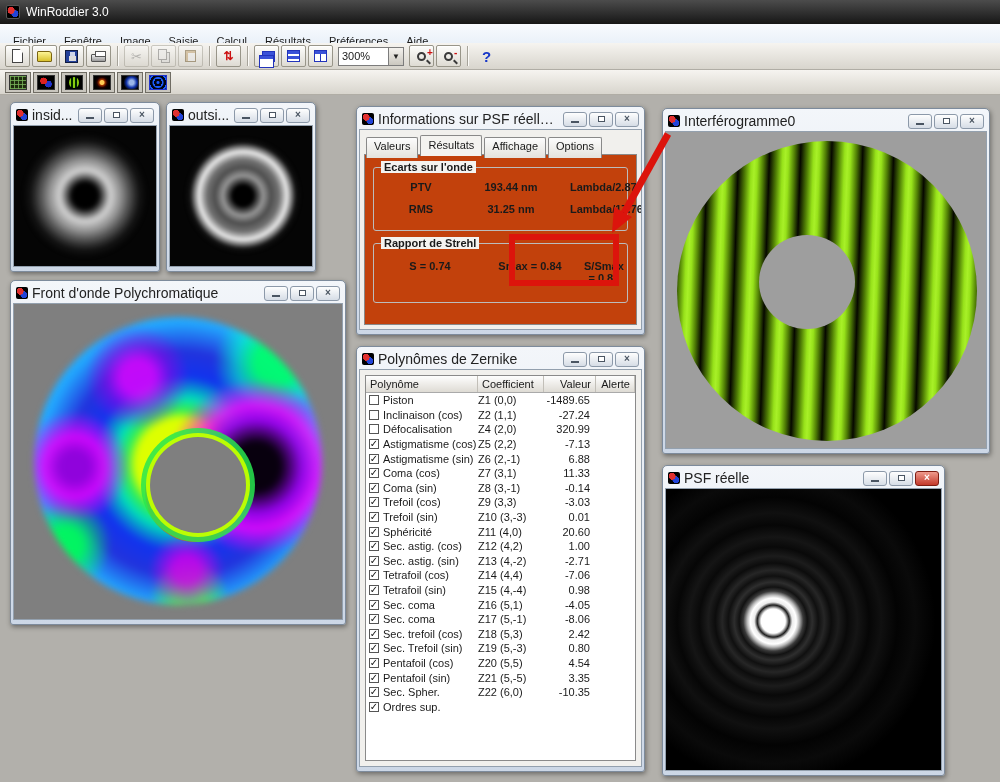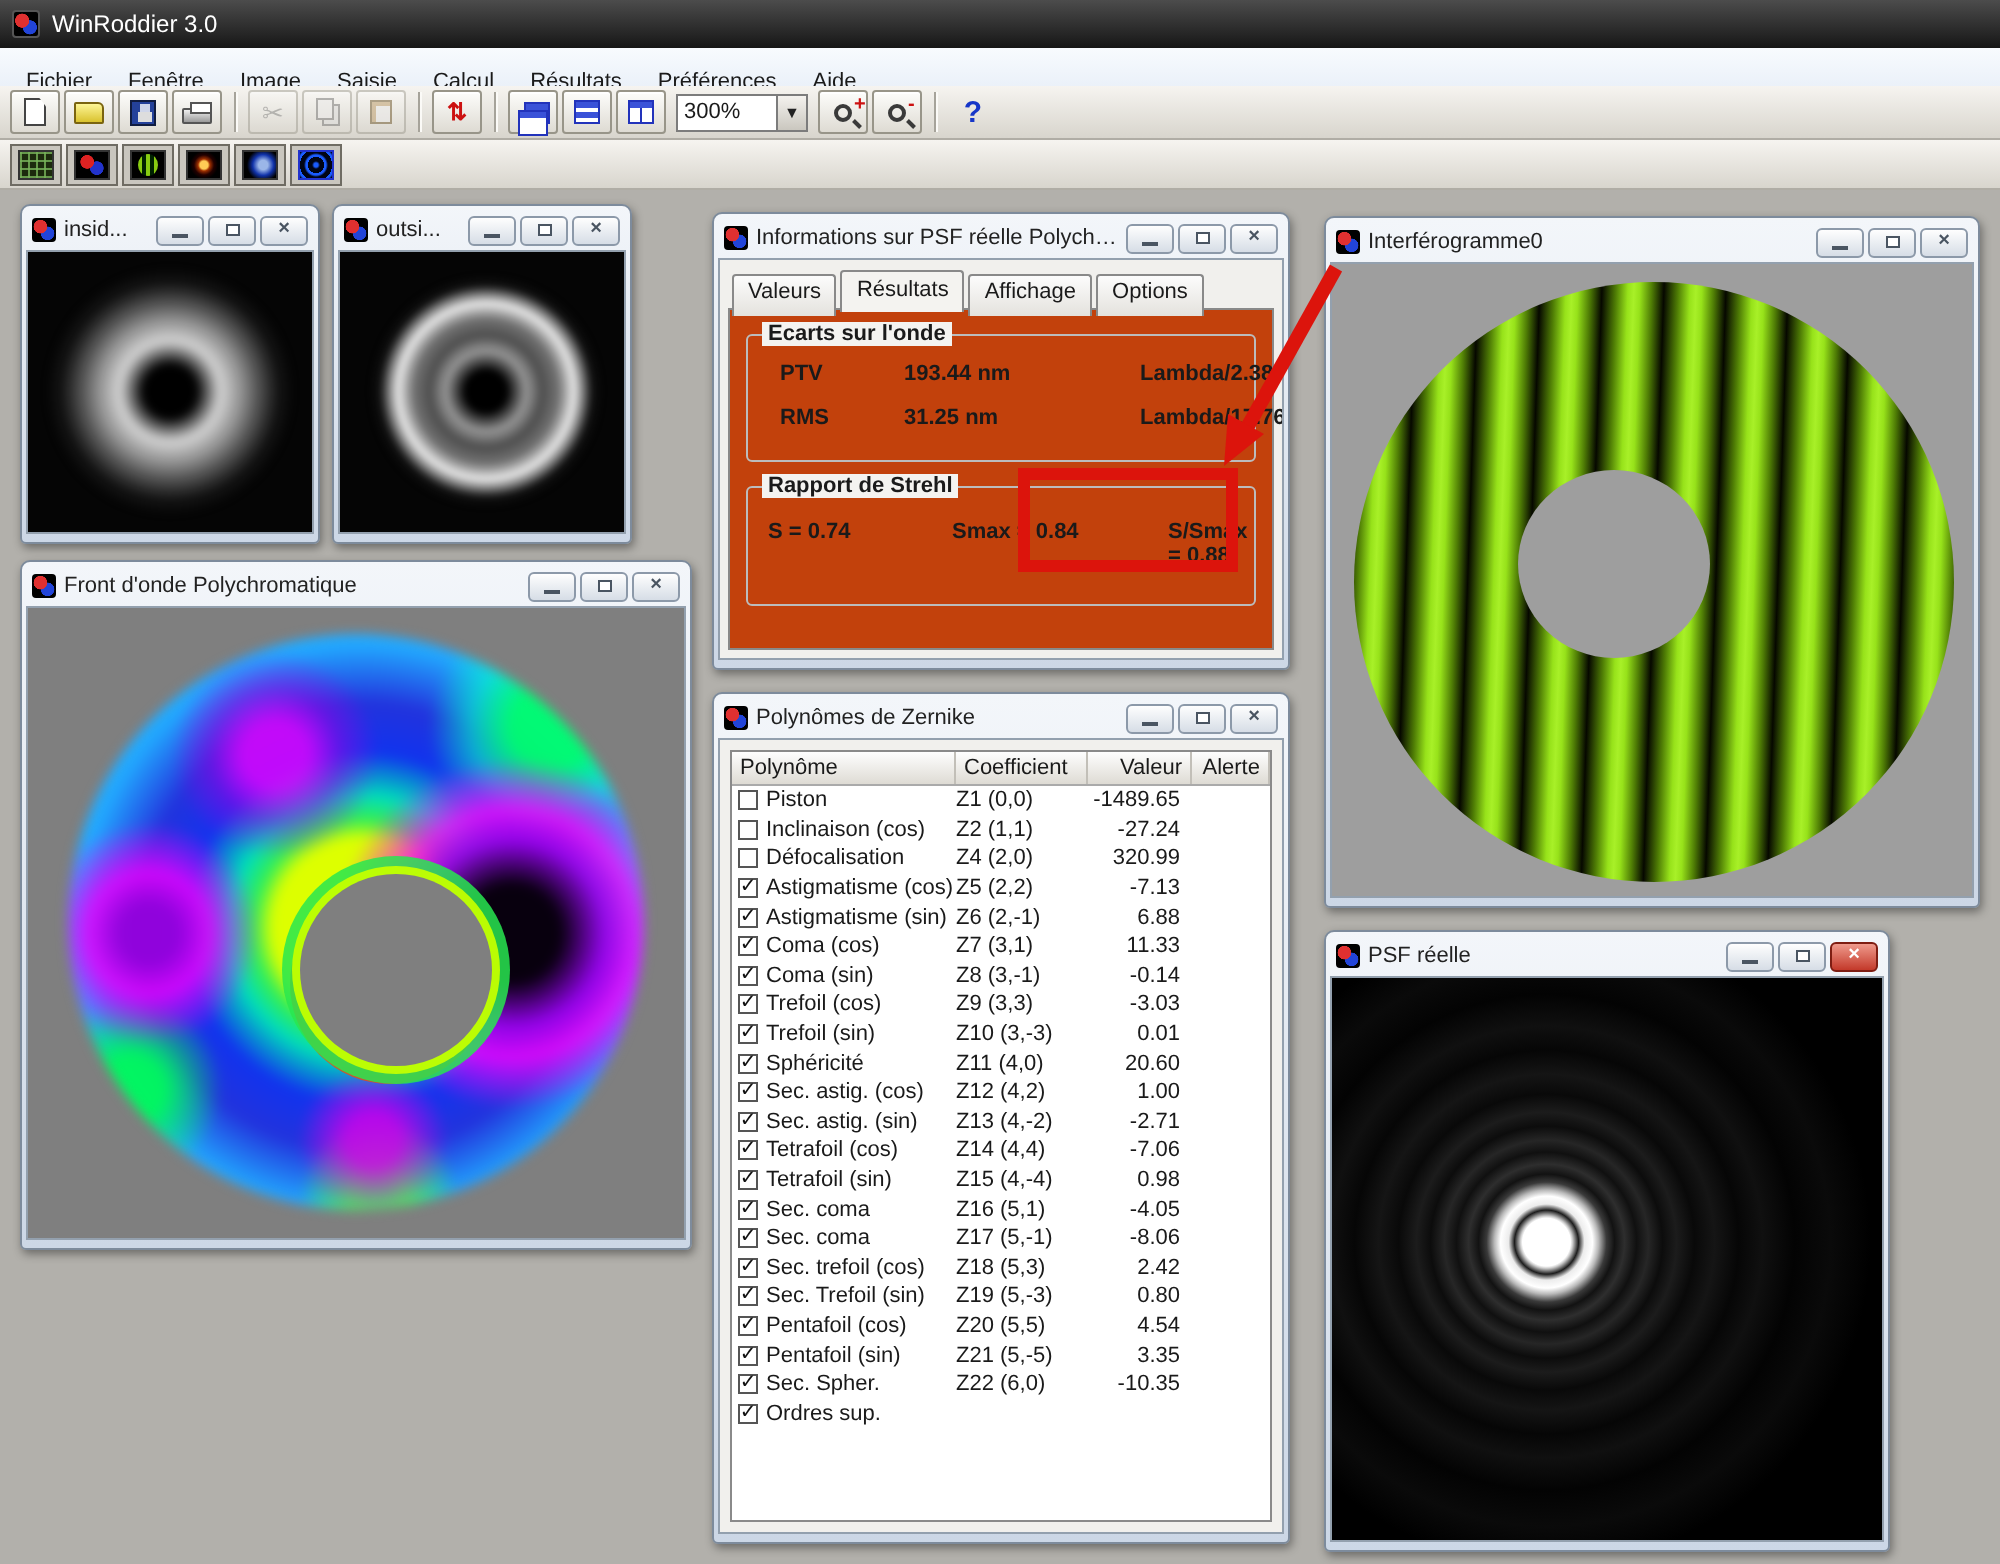--- a/index.html
+++ b/index.html
@@ -92,21 +92,21 @@
   .win {
     position:absolute;
     background:linear-gradient(#f3f6fa,#ccd7e6);
     border:1px solid #7d8b9c; border-radius:5px 5px 3px 3px;
     box-shadow:1px 2px 5px rgba(0,0,0,.4);
     padding:2px;
   }
   .titlebar { height:20px; display:flex; align-items:center; gap:4px; padding:0 3px; }
   .win-logo { width:12px; height:12px; border-radius:2px; flex:0 0 auto;
     background:radial-gradient(circle at 35% 36%, #e03030 0 30%, transparent 32%),radial-gradient(circle at 65% 64%, #2244d8 0 30%, transparent 32%),#000; }
-  .win-title { font-size:11px; color:#222; white-space:nowrap; overflow:hidden; text-overflow:ellipsis; flex:1; }
+  .win-title { font-size:14px; color:#222; white-space:nowrap; overflow:hidden; text-overflow:ellipsis; flex:1; }
   .win-buttons { display:flex; gap:2px; margin-left:auto; }
   .wbtn { width:24px; height:15px; border:1px solid #8c99a9; border-radius:3px;
     background:linear-gradient(#fefefe,#d6dde6);
     display:flex; align-items:center; justify-content:center; }
   .wbtn .bar { width:8px; height:2px; background:#4a5562; margin-top:5px; }
   .wbtn .box { width:7px; height:6px; border:1px solid #4a5562; background:#fff; }
   .wbtn .x { font-size:10px; font-weight:bold; color:#4a5562; line-height:1; }
   .wbtn.red { background:linear-gradient(#ef9a8c,#c3392a); border-color:#7e1d12; }
   .wbtn.red .x { color:#fff; }
   .win-content { position:relative; border:1px solid #93a0ae; overflow:hidden; }
@@ -349,34 +349,34 @@
           <span class="bar"></span>
         </span>
       <span class="wbtn">
           <span class="box"></span>
         </span>
       <span class="wbtn">
           <span class="x">×</span>
         </span>
     </span>
   </div>
-  <div class="win-content dlg-body" style="height:201px;">
+  <div class="win-content dlg-body" style="height:201px;text-align:center;">
     <div class="tabs">
         <div class="tab">Valeurs</div>
         <div class="tab active">Résultats</div>
         <div class="tab">Affichage</div>
         <div class="tab">Options</div>
       </div>
     <div class="tabpane">
       <div class="group">
         <span class="group-label">Ecarts sur l'onde</span>
         <div class="info-row">
           <span>PTV</span>
           <span>193.44 nm</span>
-          <span>Lambda/2.38</span>
+          <span>Lambda/2.87</span>
         </div>
         <div class="info-row">
           <span>RMS</span>
           <span>31.25 nm</span>
           <span>Lambda/17.76</span>
         </div>
       </div>
       <div class="group">
         <span class="group-label">Rapport de Strehl</span>
         <div class="strehl-row">

